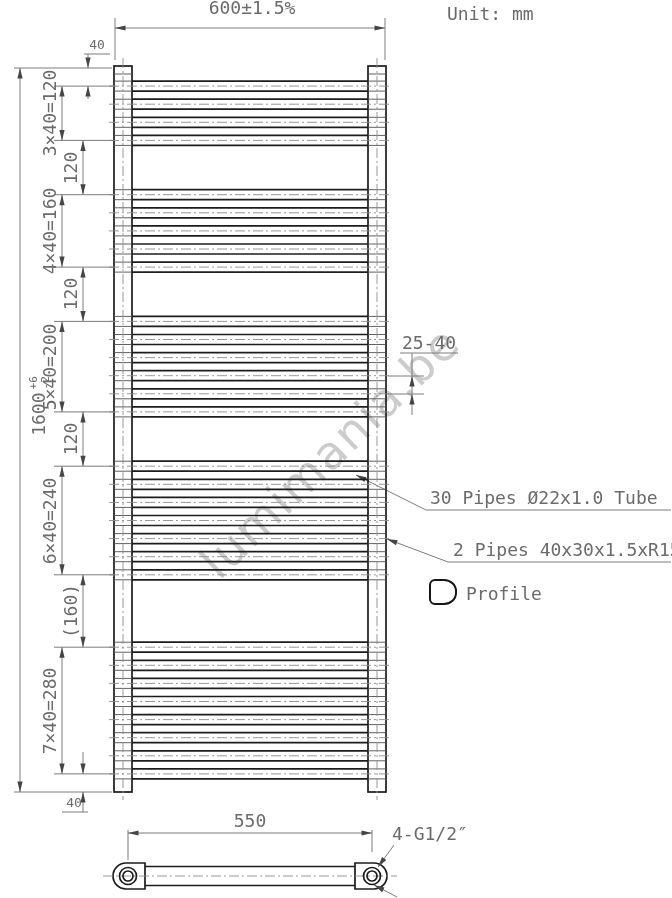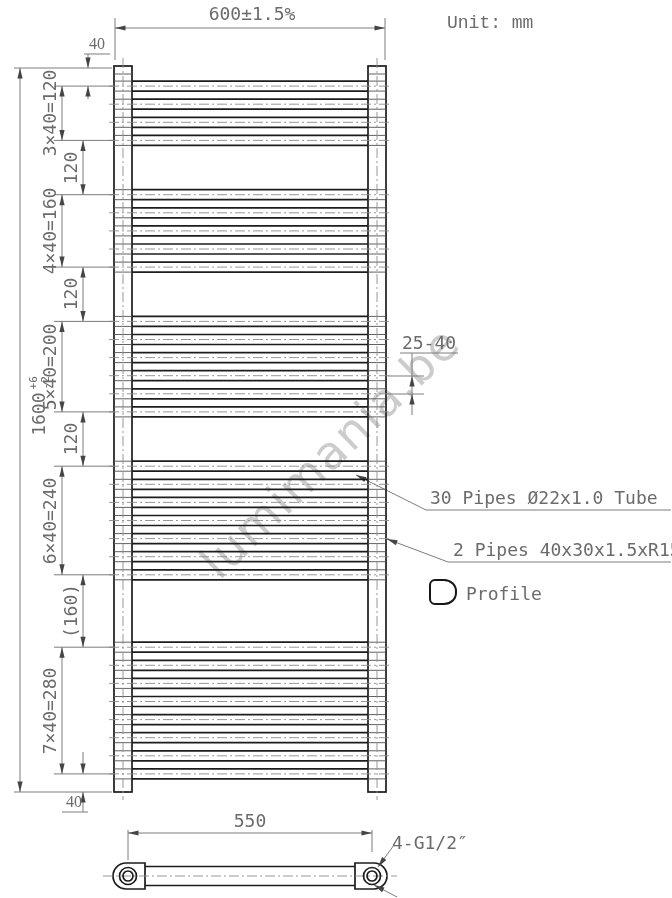--- a/index.html
+++ b/index.html
@@ -1,20 +1,20 @@
 <!DOCTYPE html>
 <html><head>
 <meta charset="utf-8">
 <style>
   html,body{margin:0;padding:0;background:#fff;}
   .canvas{position:relative;width:672px;height:898px;background:#fff;overflow:hidden;
           font-family:"DejaVu Sans Mono",monospace;}
   svg{position:absolute;left:0;top:0;}
   .lbl{position:absolute;color:#6b6b6b;font-size:18px;line-height:1;white-space:nowrap;}
-  .sm{font-size:16px;font-family:Liberation Serif, serif;}
+  .sm{font-size:13px;}
   .ctr{transform:translate(-50%,-50%);}
   .rot{transform:translate(-50%,-50%) rotate(-90deg);}
   .wm{position:absolute;left:330px;top:452px;font-family:"DejaVu Sans",sans-serif;
       font-size:46px;color:#cccccc;letter-spacing:2px;white-space:nowrap;
       transform:translate(-50%,-50%) rotate(-44deg);}
   .tol{display:inline-flex;flex-direction:column;font-size:11px;line-height:1.1;
        vertical-align:middle;margin-left:3px;}
   .profile-shape{position:absolute;left:429px;top:579px;width:24px;height:22px;
        border:2.6px solid #161616;border-radius:6px 13px 13px 6px / 6px 12px 12px 6px;}
   .thickln{stroke:#1c1c1c;stroke-width:1.7;fill:none;}
@@ -335,23 +335,23 @@
       <circle class="thickln" cx="372" cy="876" r="8.5"></circle>
       <circle class="thickln" cx="372" cy="876" r="5"></circle>
       <line class="dimln" x1="128" y1="830" x2="128" y2="860"></line>
       <line class="dimln" x1="372" y1="830" x2="372" y2="852"></line>
       <line class="dimln" x1="128" y1="833" x2="372" y2="833" marker-start="url(#arw)" marker-end="url(#arw)"></line>
       <line class="dimln" x1="394" y1="845" x2="378" y2="867" marker-end="url(#arw)"></line>
       <line class="dimln" x1="397" y1="897" x2="374" y2="885" marker-end="url(#arw)"></line>
     </g>
   </svg>
 
-  <div class="lbl" style="left:447px;top:14px;font-family:Liberation Mono, monospace;">Unit: mm</div>
-
-  <div class="lbl ctr" style="left:252px;top:14px;">600±1.5%</div>
+  <div class="lbl" style="left:447px;top:5px;">Unit: mm</div>
+
+  <div class="lbl ctr" style="left:252px;top:8px;">600±1.5%</div>
 
   <div class="lbl rot" style="left:40px;top:406px;"><span>1600</span><span class="tol">
         <span>+6</span>
         <span>-2</span>
       </span></div>
 
   <div class="lbl sm ctr" style="left:97px;top:44px;">40</div>
 
   <div class="lbl sm ctr" style="left:74px;top:802px;">40</div>
 
@@ -359,21 +359,21 @@
 
   <div class="lbl" style="left:430px;top:489px;">30 Pipes Ø22x1.0 Tube</div>
 
   <div class="lbl" style="left:453px;top:541px;">2 Pipes 40x30x1.5xR15</div>
 
   <div class="profile-shape"></div>
   <div class="lbl" style="left:466px;top:585px;">Profile</div>
 
   <div class="lbl ctr" style="left:250px;top:821px;">550</div>
 
-  <div class="lbl" style="left:392px;top:825px;margin-top:9px;">4-G1/2″</div>
+  <div class="lbl" style="left:392px;top:825px;">4-G1/2″</div>
 
 <div class="lbl rot" style="left: 50px; top: 113.25px;">3×40=120</div>
     <div class="lbl rot" style="left: 71px; top: 167.55px;">120</div>
     <div class="lbl rot" style="left: 50px; top: 230.9px;">4×40=160</div>
     <div class="lbl rot" style="left: 71px; top: 294.25px;">120</div>
     <div class="lbl rot" style="left: 50px; top: 366.65px;">5×40=200</div>
     <div class="lbl rot" style="left: 71px; top: 439.05px;">120</div>
     <div class="lbl rot" style="left: 50px; top: 520.5px;">6×40=240</div>
     <div class="lbl rot" style="left: 71px; top: 611px;">(160)</div>
     <div class="lbl rot" style="left: 50px; top: 710.55px;">7×40=280</div>

